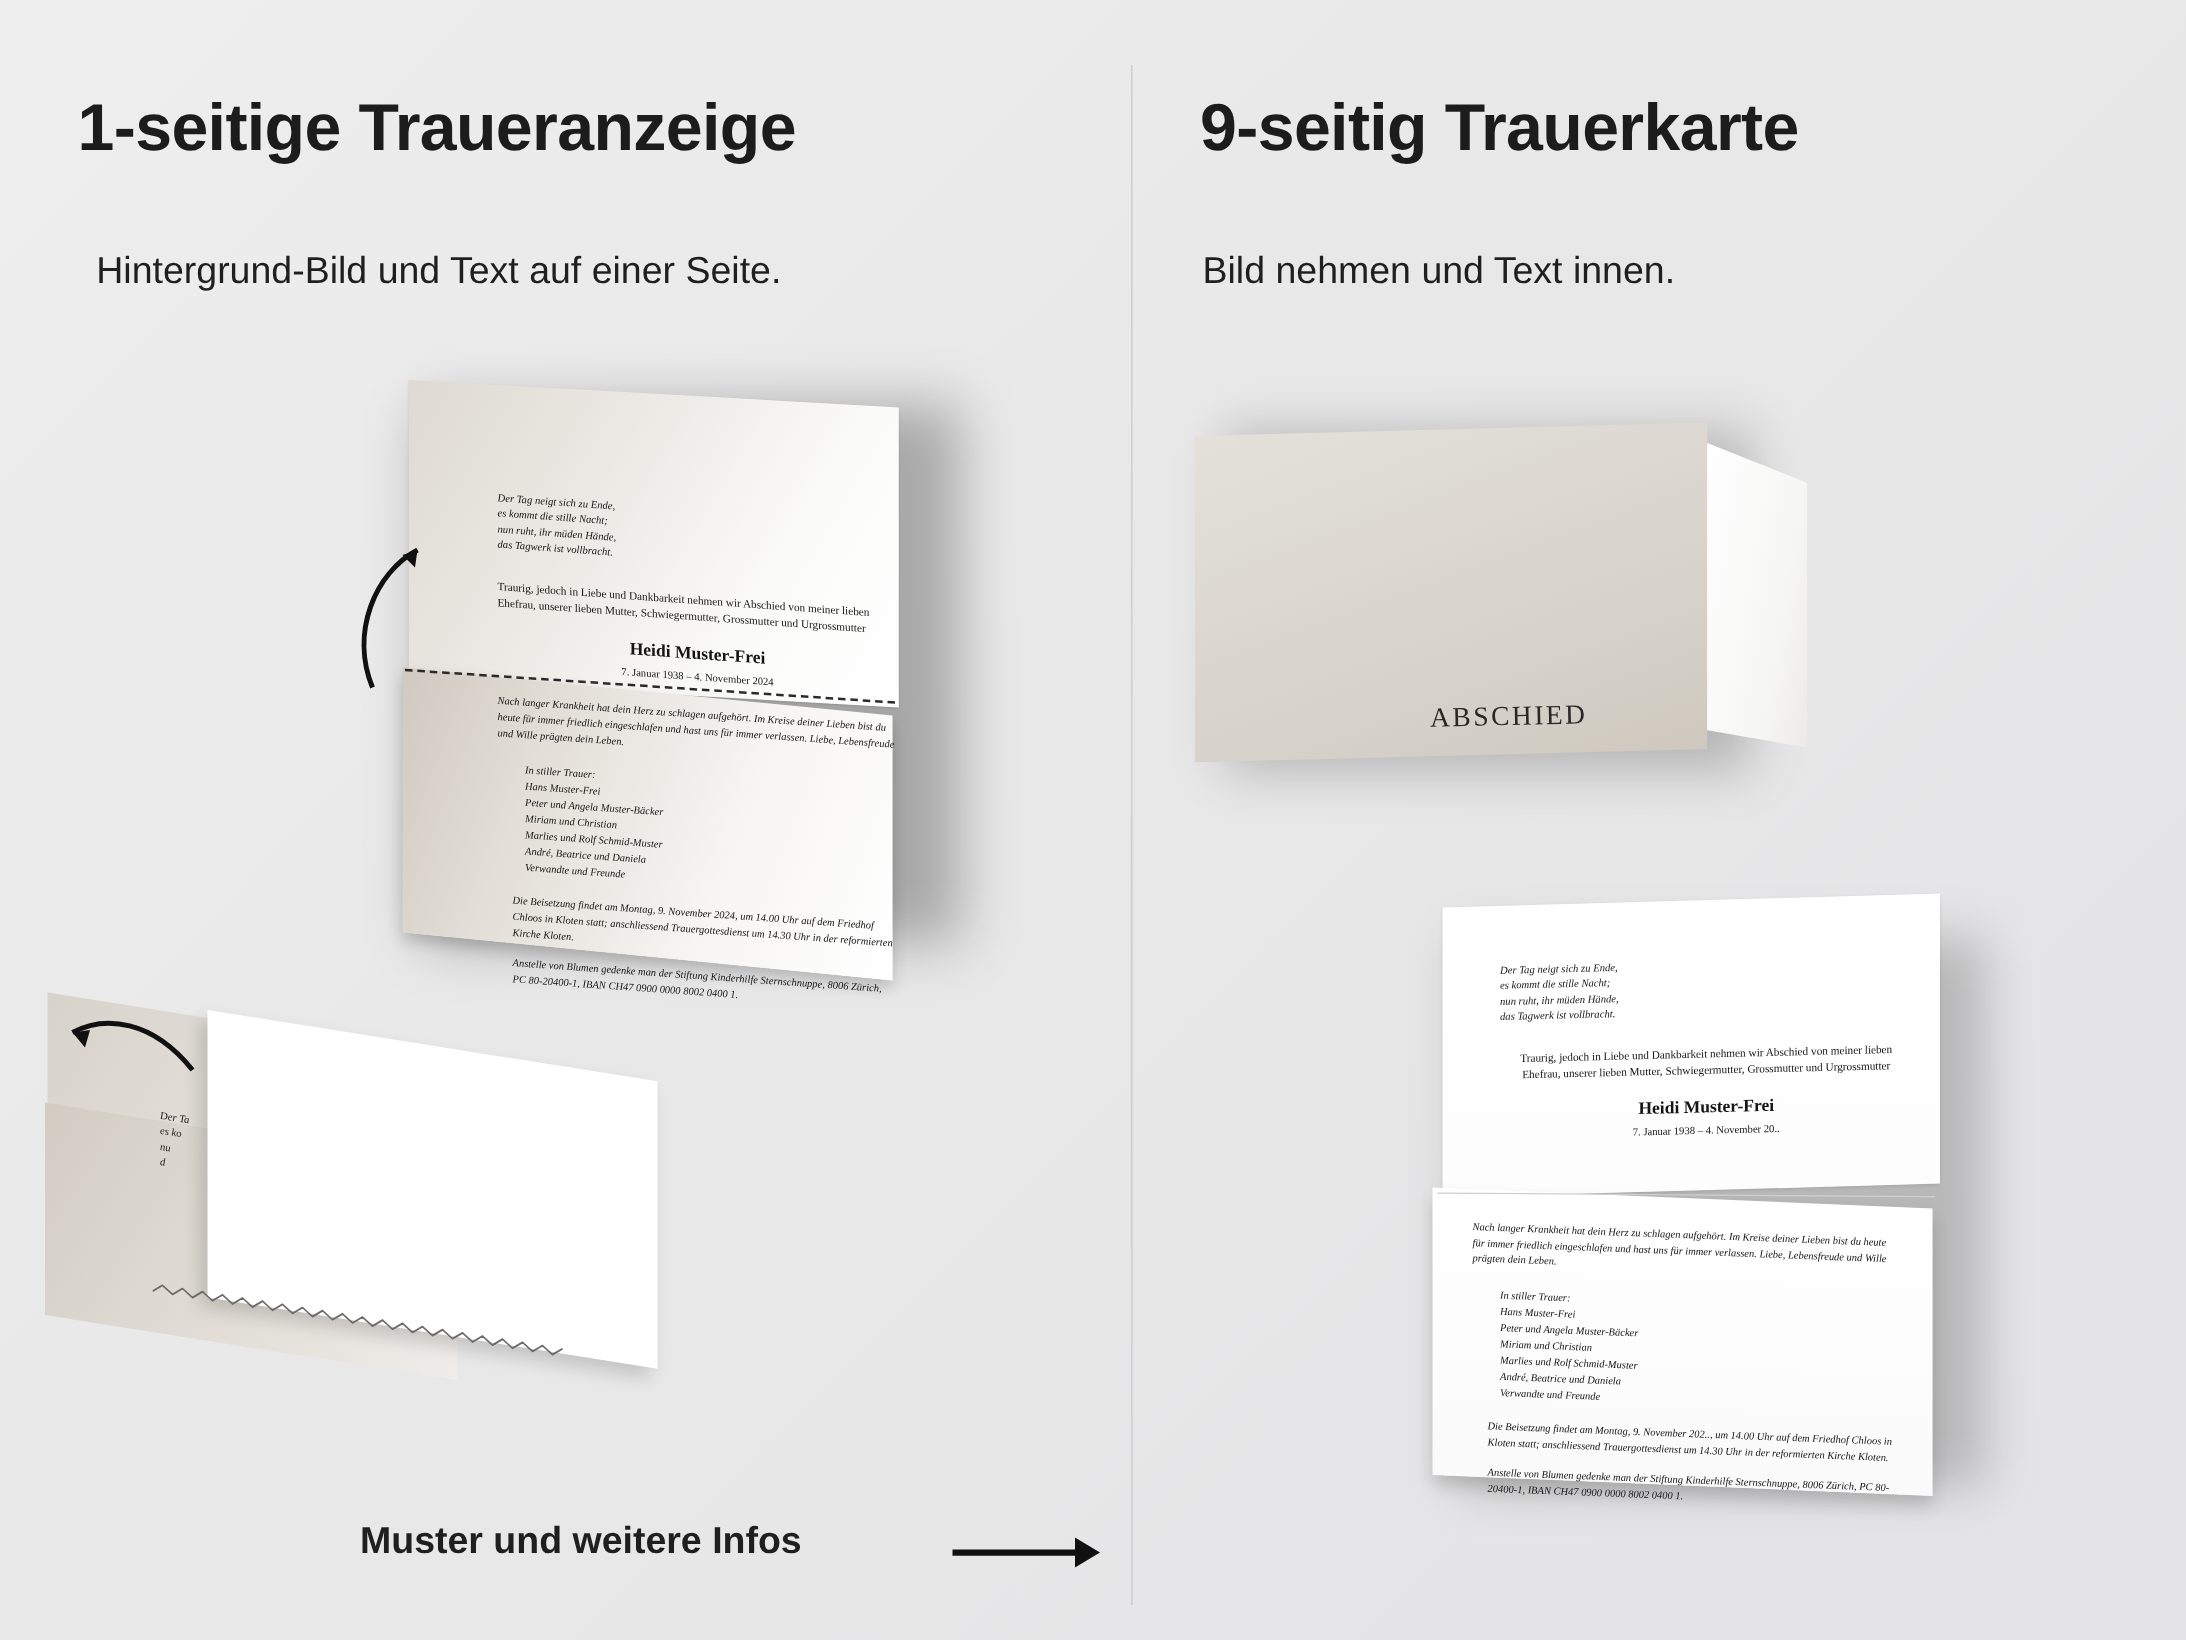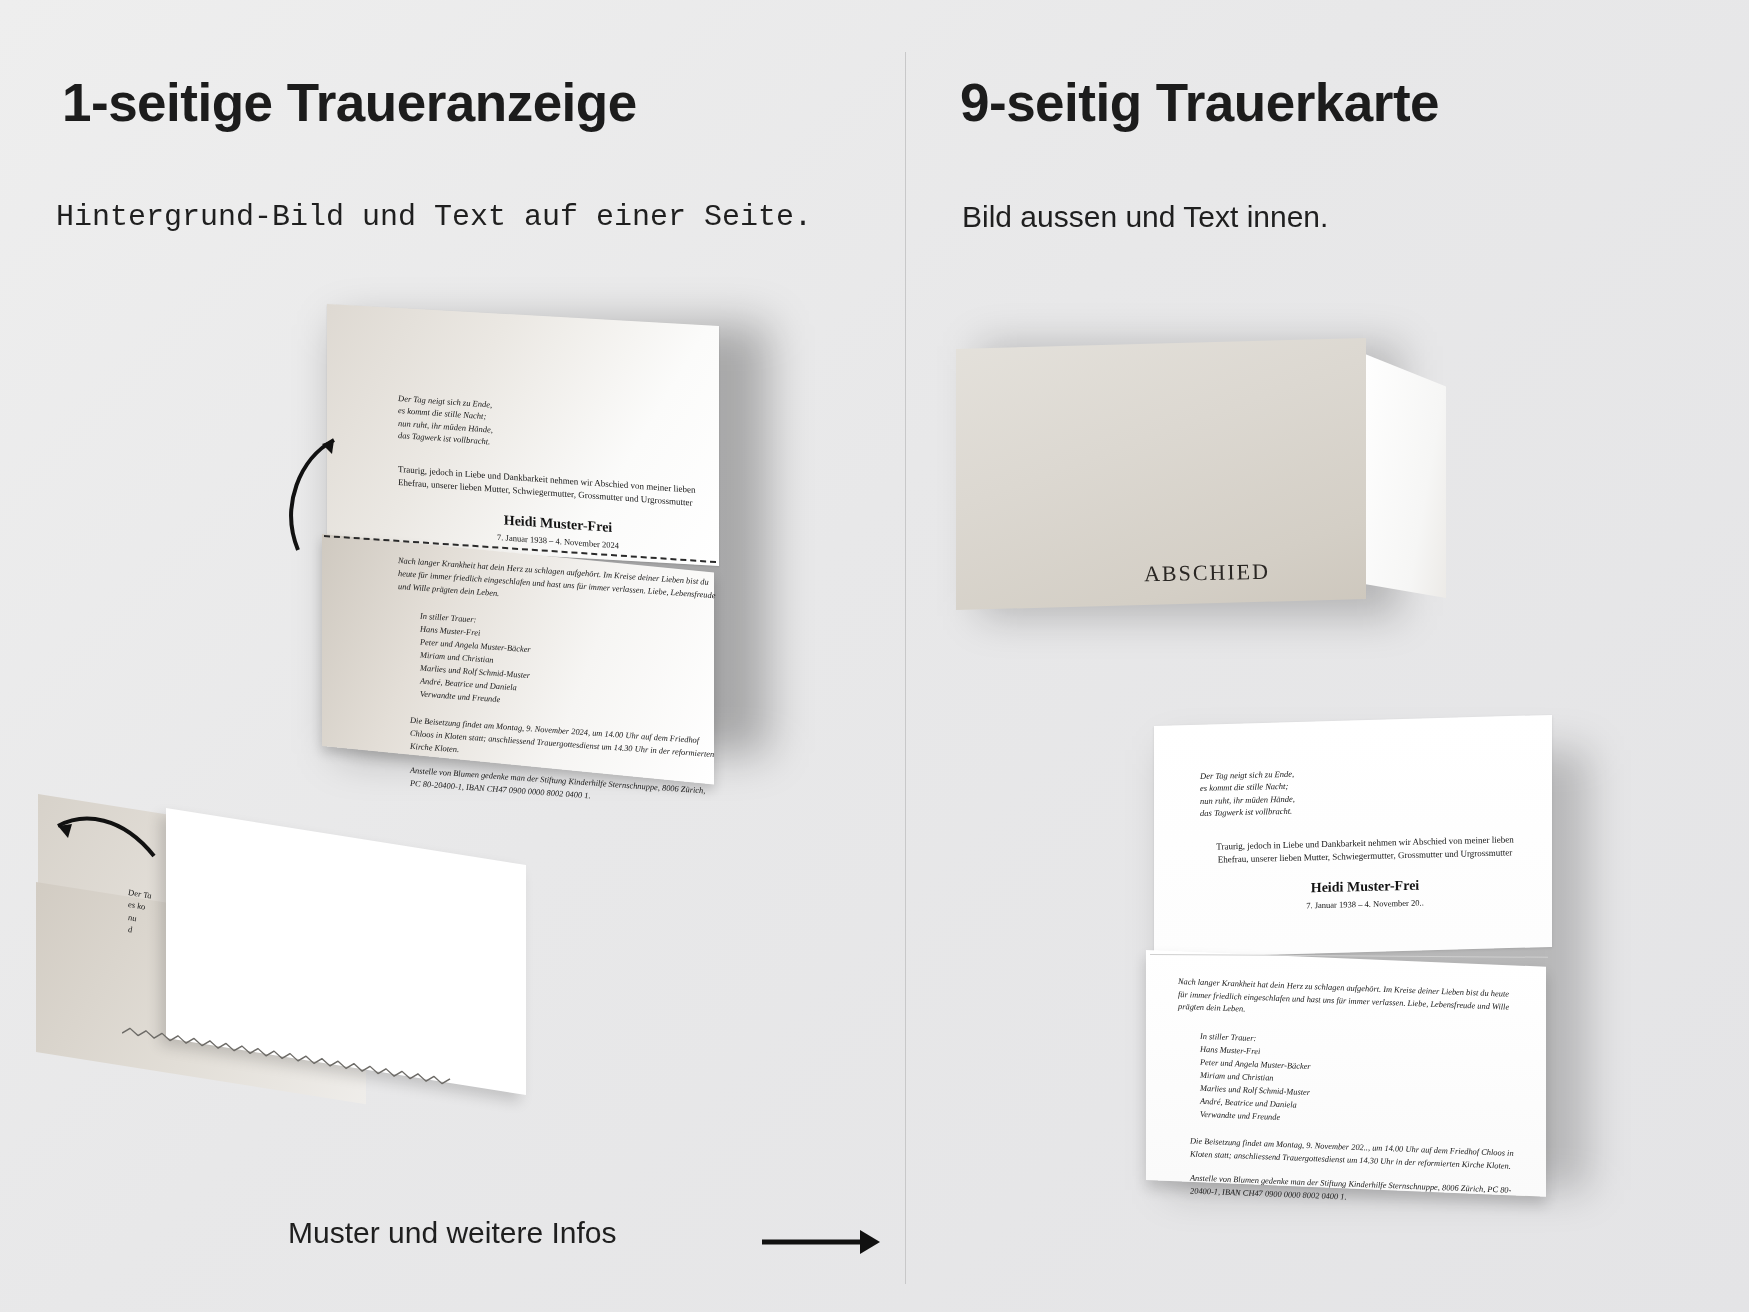--- a/index.html
+++ b/index.html
@@ -39,21 +39,21 @@
     white-space: nowrap;
   }
   .col-sub {
     position: absolute;
     font-size: 30px;
     font-weight: 400;
     color: #1f1f1f;
     white-space: nowrap;
   }
   #left-title  { left: 62px;  top: 72px; }
-  #left-sub    { left: 56px;  top: 200px; font-family: Liberation Mono, monospace; }
+  #left-sub    { left: 77px;  top: 200px; }
   #right-title { left: 960px; top: 72px; }
   #right-sub   { left: 962px; top: 200px; }
 
   
   .flyer-wrap {
     position: absolute;
     left: 318px;
     top: 296px;
     width: 480px;
     height: 480px;
@@ -236,20 +236,21 @@
   }
 
   
   .caption {
     position: absolute;
     left: 288px;
     top: 1216px;
     font-size: 30px;
     color: #1f1f1f;
     white-space: nowrap;
+    font-weight: bold;
   }
   .caption-arrow {
     position: absolute;
     left: 760px;
     top: 1226px;
     width: 120px;
     height: 32px;
   }
 
   
@@ -437,21 +438,21 @@
     <path d="M10 18 L24 16 L20 30 Z" fill="#111"></path>
   </svg>
 
   <div class="caption">Muster und weitere Infos</div>
   <svg class="caption-arrow" viewBox="0 0 120 32">
     <line x1="2" y1="16" x2="100" y2="16" stroke="#111" stroke-width="5"></line>
     <path d="M100 4 L120 16 L100 28 Z" fill="#111"></path>
   </svg>
 
   <div id="right-title" class="col-title">9-seitig Trauerkarte</div>
-  <div id="right-sub" class="col-sub">Bild aussen und Text innen.</div>
+  <div id="right-sub" class="col-sub">Bild nehmen und Text innen.</div>
 
   <div class="card-wrap">
     <div class="card-shadow"></div>
     <div class="card-back"></div>
     <div class="card-front"></div>
     <div class="abschied">ABSCHIED</div>
   </div>
 
   <div class="open-wrap">
     <div class="open-shadow"></div>

